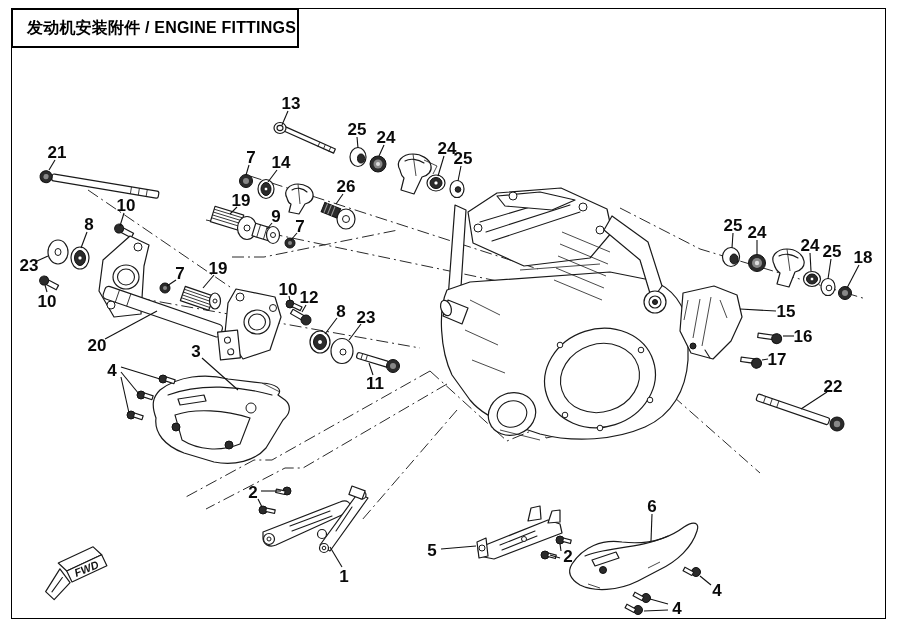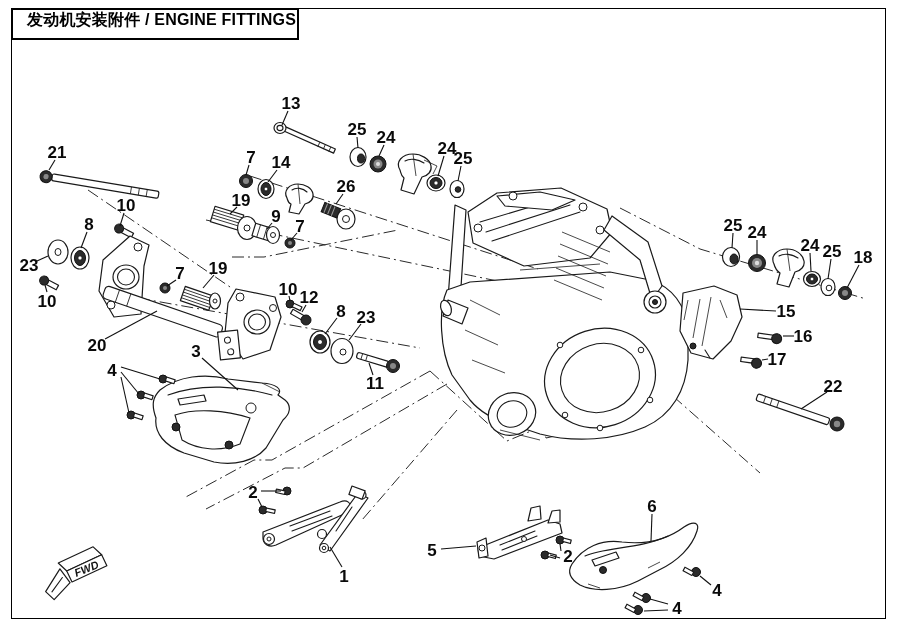--- a/index.html
+++ b/index.html
@@ -1,22 +1,22 @@
 <!DOCTYPE html>
 <html><head>
 <meta charset="utf-8">
 <style>
   html,body{margin:0;padding:0;background:#f4f4f4;}
   .page{position:relative;width:898px;height:633px;background:#ffffff;overflow:hidden;
         font-family:"Liberation Sans", sans-serif;}
   .outer-border{position:absolute;left:11px;top:8px;width:875px;height:611px;
         border:1.6px solid #000;box-sizing:border-box;}
-  .title-box{position:absolute;left:11px;top:8px;width:288px;height:32px;
+  .title-box{position:absolute;left:11px;top:8px;width:288px;height:40px;
         border:2px solid #000;box-sizing:border-box;background:#fff;
-        display:flex;align-items:flex-start;padding-left:14px;z-index:5;}
+        display:flex;align-items:center;padding-left:14px;z-index:5;}
   .title-box span{font-size:16px;font-weight:bold;color:#000;letter-spacing:.2px;
         font-family:"Liberation Sans", sans-serif;white-space:nowrap;}
   svg{position:absolute;left:0;top:0;}
   .ol{fill:#fff;stroke:#1a1a1a;stroke-width:1.2;stroke-linejoin:round;}
   .ln{fill:none;stroke:#1a1a1a;stroke-width:1.1;stroke-linecap:round;}
   .thin{fill:none;stroke:#1a1a1a;stroke-width:.8;}
   .dk{fill:#2b2b2b;stroke:#111;stroke-width:1;}
   .md{fill:#888;stroke:none;}
   .wt{fill:#fff;stroke:#1a1a1a;stroke-width:1;}
   .ph{fill:none;stroke:#2a2a2a;stroke-width:1;stroke-dasharray:12 4 2 4;}

